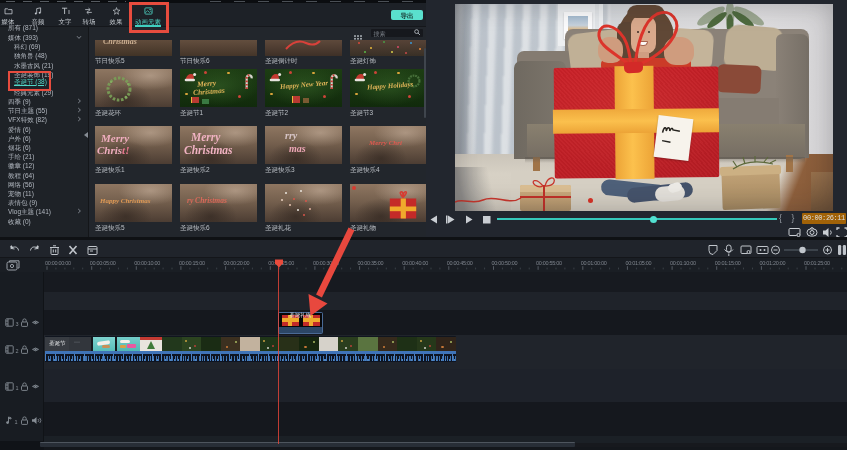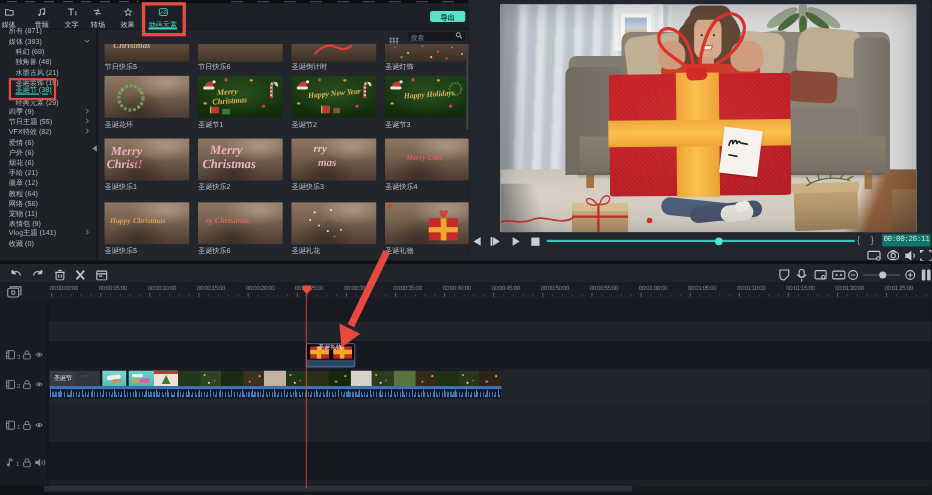--- a/index.html
+++ b/index.html
@@ -369,21 +369,21 @@
 <svg class="abs" style="left:429px;top:214px;" width="66" height="11" viewBox="0 0 66 11">
     <polygon points="8,1.5 8,9.5 1.5,5.5" fill="#c9cdd2"></polygon>
     <polygon points="19,1.5 19,9.5 25.5,5.5" fill="#c9cdd2"></polygon>
     <rect x="17" y="1.5" width="1.5" height="8" fill="#c9cdd2"></rect>
     <polygon points="37,1.5 37,9.5 43.5,5.5" fill="#c9cdd2"></polygon>
     <rect x="54" y="2" width="7.5" height="7.5" fill="#c9cdd2"></rect>
   </svg>
 <div class="abs" style="left:497px;top:218.2px;width:280px;height:1.8px;background:#35c8ba;"></div>
 <div class="abs" style="left:649.5px;top:215.5px;width:7px;height:7px;border-radius:50%;background:#52e0d0;"></div>
 <div class="abs" style="left:779px;top:213px;width:20px;font-size:8.5px;color:#9aa0a8;letter-spacing:4px;">{ }</div>
-<div class="abs" style="left:802px;top:212.5px;width:44px;height:11px;background:#0f766e;border-radius:1px;">
+<div class="abs" style="left:802px;top:212.5px;width:44px;height:11px;background:#a16207;border-radius:1px;">
     <span style="position:absolute;left:0;right:0;top:1.5px;text-align:center;font-family:'Liberation Mono',monospace;font-size:7px;color:#dcdee0;letter-spacing:-0.4px;">00:00:26:11</span>
   </div>
 <svg class="abs" style="left:788px;top:226.5px;" width="59" height="11" viewBox="0 0 59 11">
     <g fill="none" stroke="#c9cdd2" stroke-width="1">
       <rect x="1" y="1.5" width="11" height="7" rx="1"></rect>
       <circle cx="10.5" cy="8" r="2" fill="#22262e" stroke="none"></circle>
       <circle cx="10.5" cy="8" r="1.6"></circle>
       <rect x="19" y="2" width="10" height="7" rx="3.5"></rect>
       <circle cx="24" cy="5.5" r="2"></circle>
       <path d="M22 2 L23 0.8 H25 L26 2"></path>

